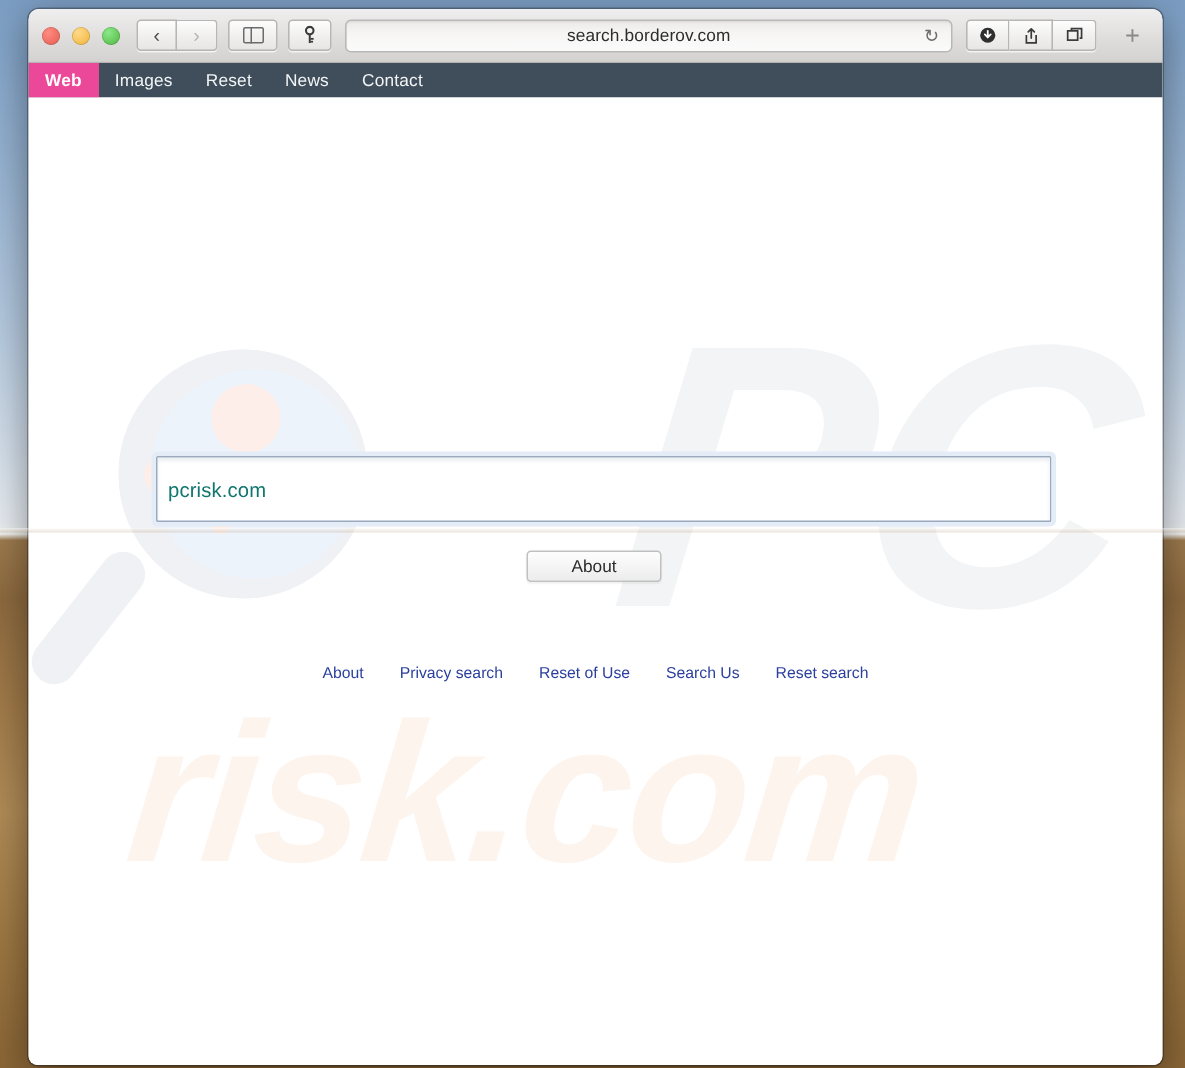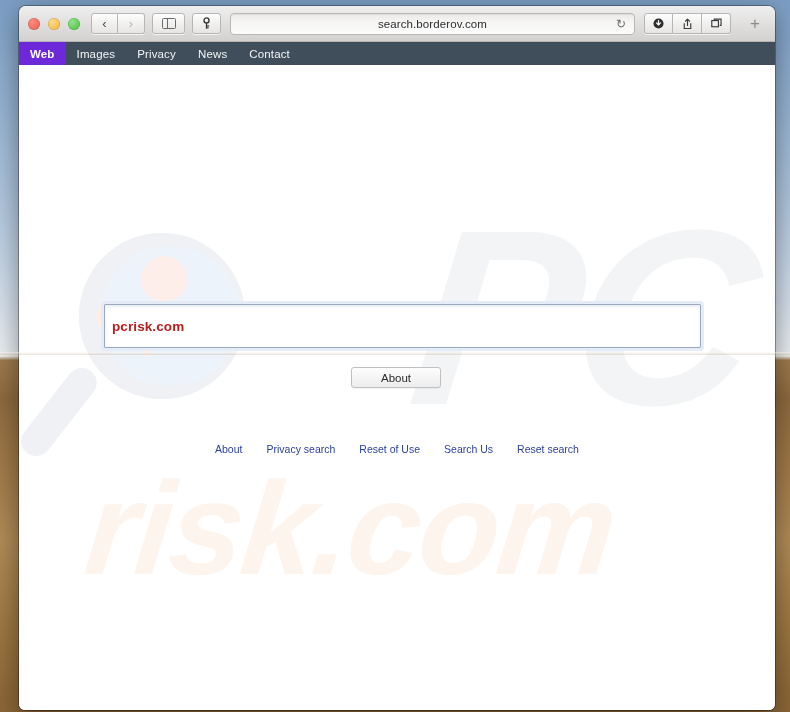--- a/index.html
+++ b/index.html
@@ -123,21 +123,21 @@
   }
   .navitem {
     display: flex; align-items: center;
     padding: 0 11px;
     font-size: 11.5px;
     color: #ffffff;
     font-weight: bold;
     letter-spacing: .15px;
   }
   .navitem.plain { font-weight: normal; color: #f2f4f6; }
-  .navitem.active { background: #6d28d9; }
+  .navitem.active { background: #ec4899; }
 
   
   #page {
     flex: 1 1 auto;
     position: relative;
     background: #ffffff;
     overflow: hidden;
   }
 
   
@@ -208,22 +208,22 @@
     border: 1px solid #9aa9bd;
     outline: 3px solid #e3ecf7;
     border-radius: 1px;
     box-shadow: inset 0 2px 3px rgba(120,140,170,.16);
     display: flex;
     align-items: center;
     padding-left: 7px;
   }
   #searchbox .q {
     font-size: 13.5px;
-    font-weight: bold;
-    color: #b91c1c;
+    font-weight: normal;
+    color: #0f766e;
     letter-spacing: .1px;
   }
 
   #searchbtn {
     position: absolute;
     left: 332px; top: 302px;
     width: 90px; height: 21px;
     border: 1px solid #c0c0c0;
     border-radius: 3px;
     background: linear-gradient(to bottom, #fdfdfd, #f4f4f4 55%, #ececec);
@@ -314,21 +314,21 @@
     </div>
 
     <div id="sitenav">
       <div class="navitem active">
           <span>Web</span>
         </div>
       <div class="navitem plain">
           <span>Images</span>
         </div>
       <div class="navitem plain">
-          <span>Privacy</span>
+          <span>Reset</span>
         </div>
       <div class="navitem plain">
           <span>News</span>
         </div>
       <div class="navitem plain">
           <span>Contact</span>
         </div>
     </div>
 
     <div id="page">

